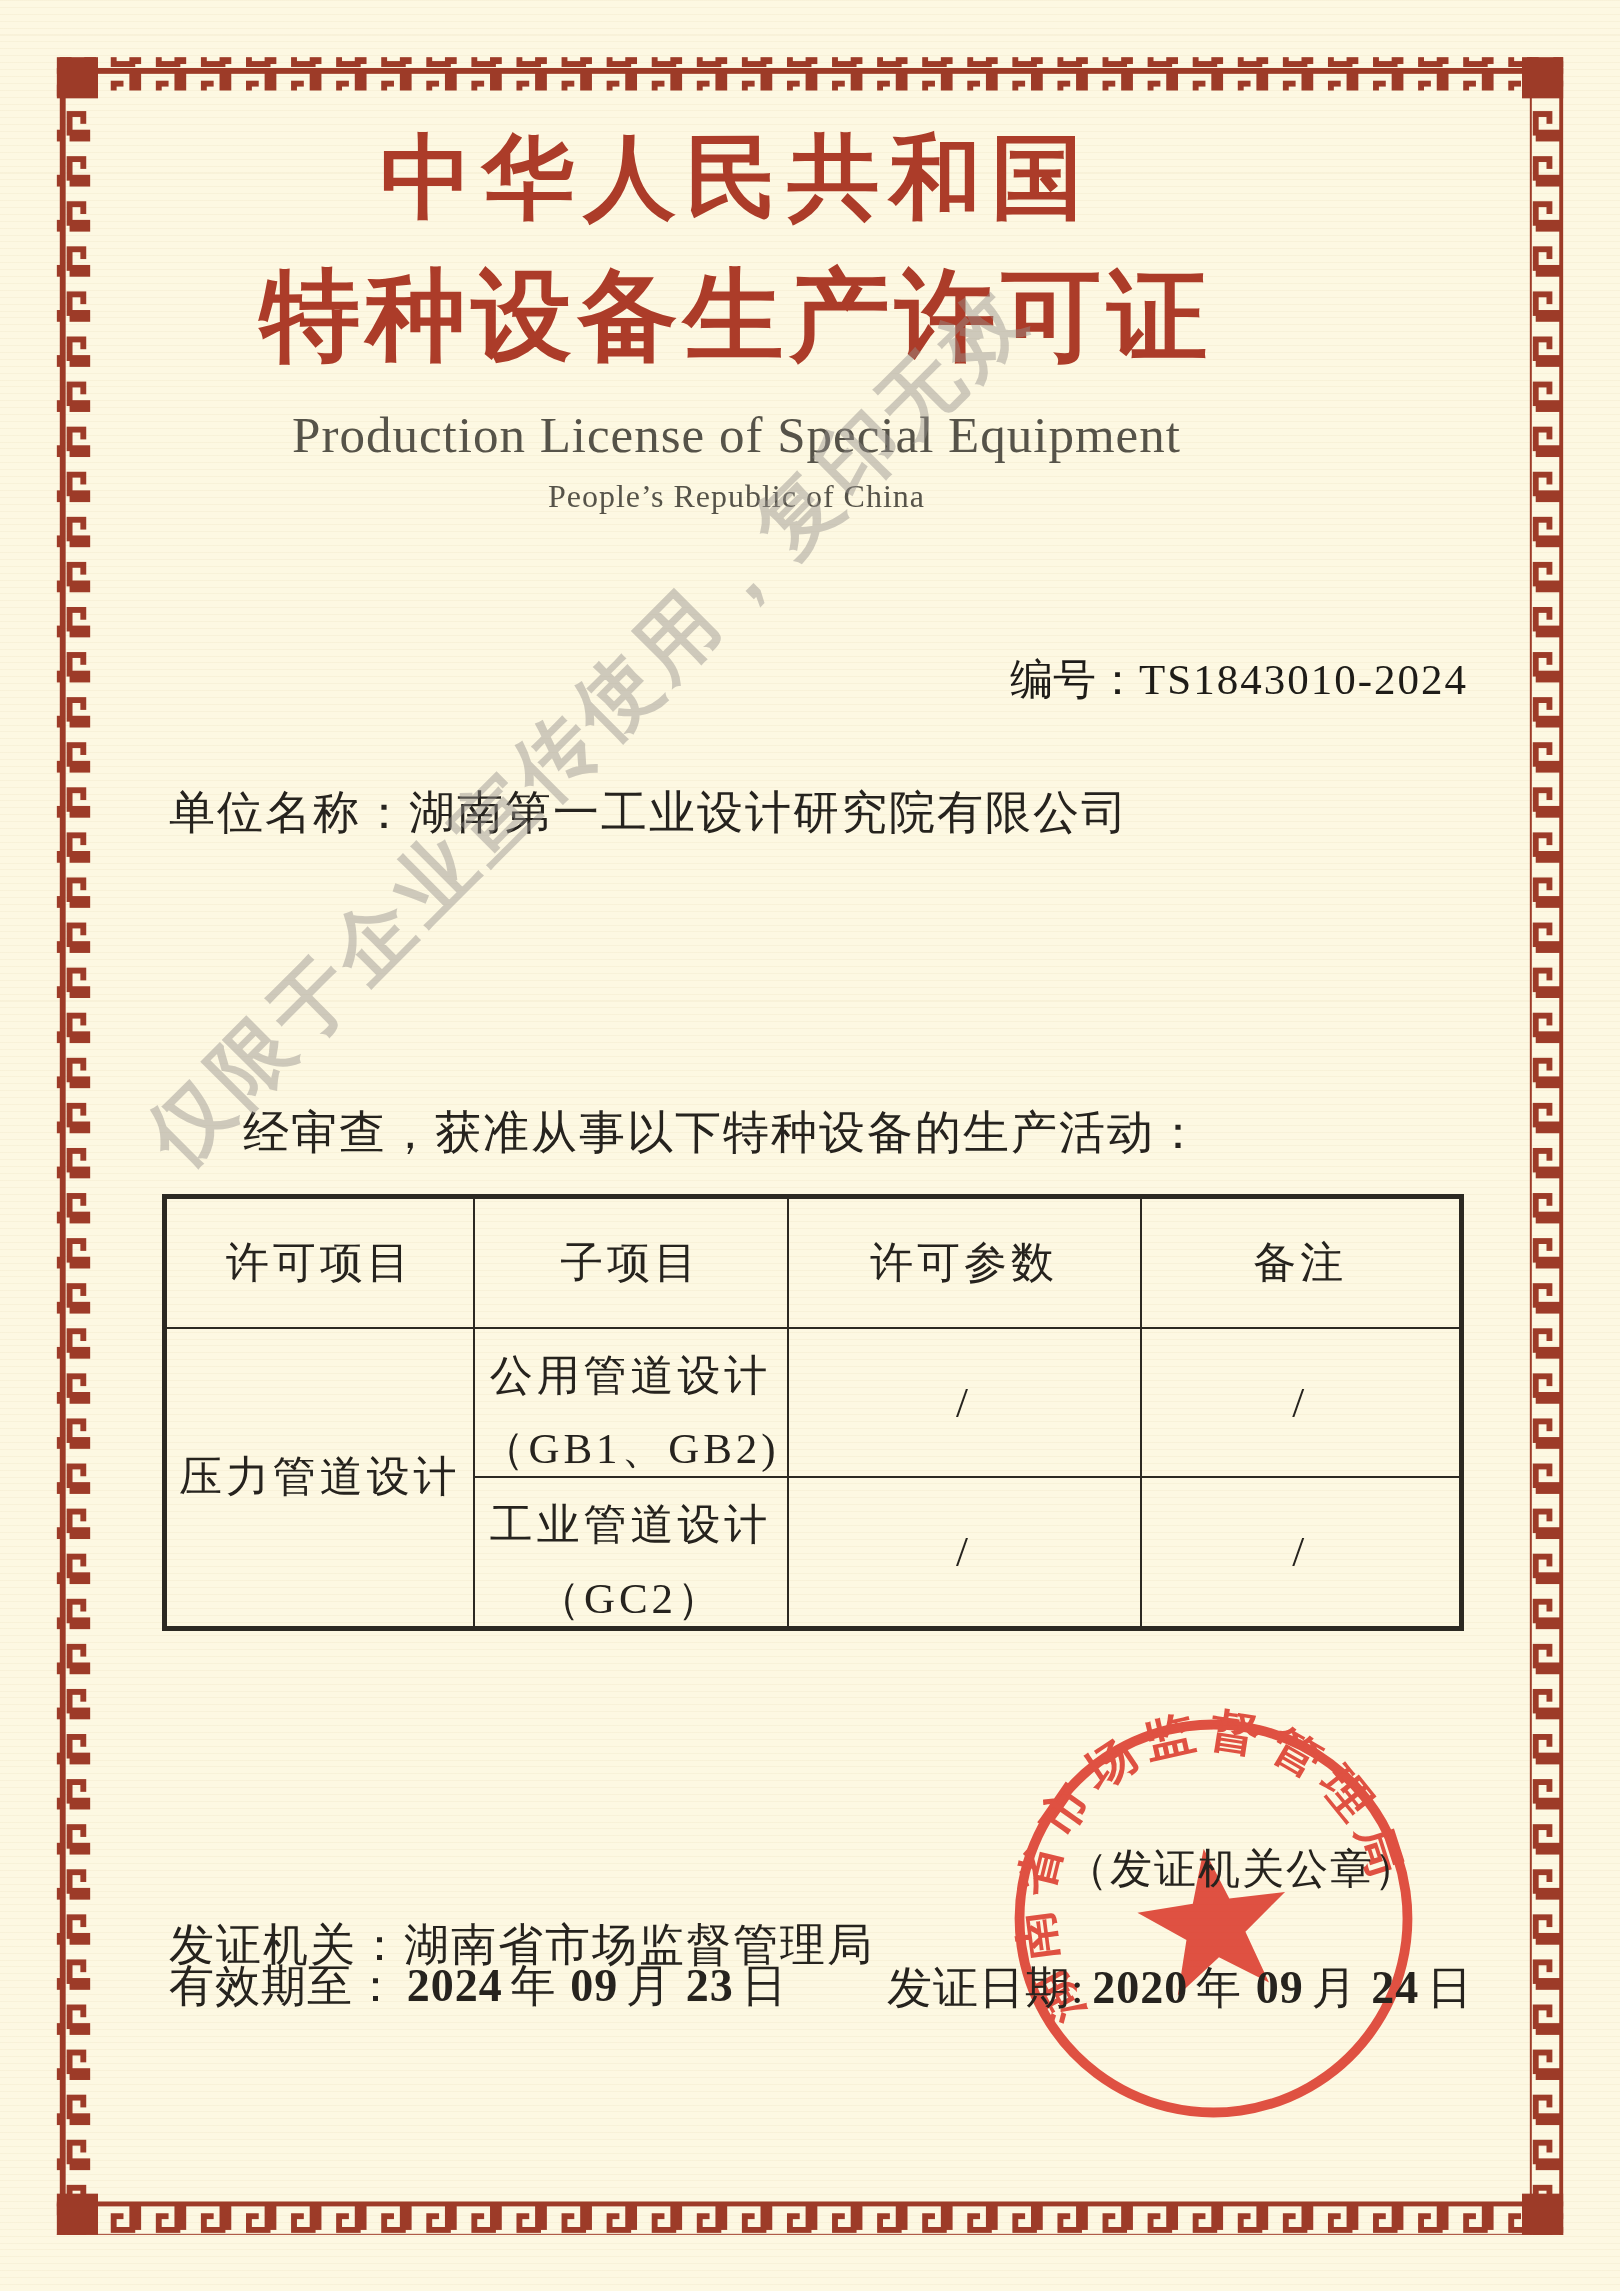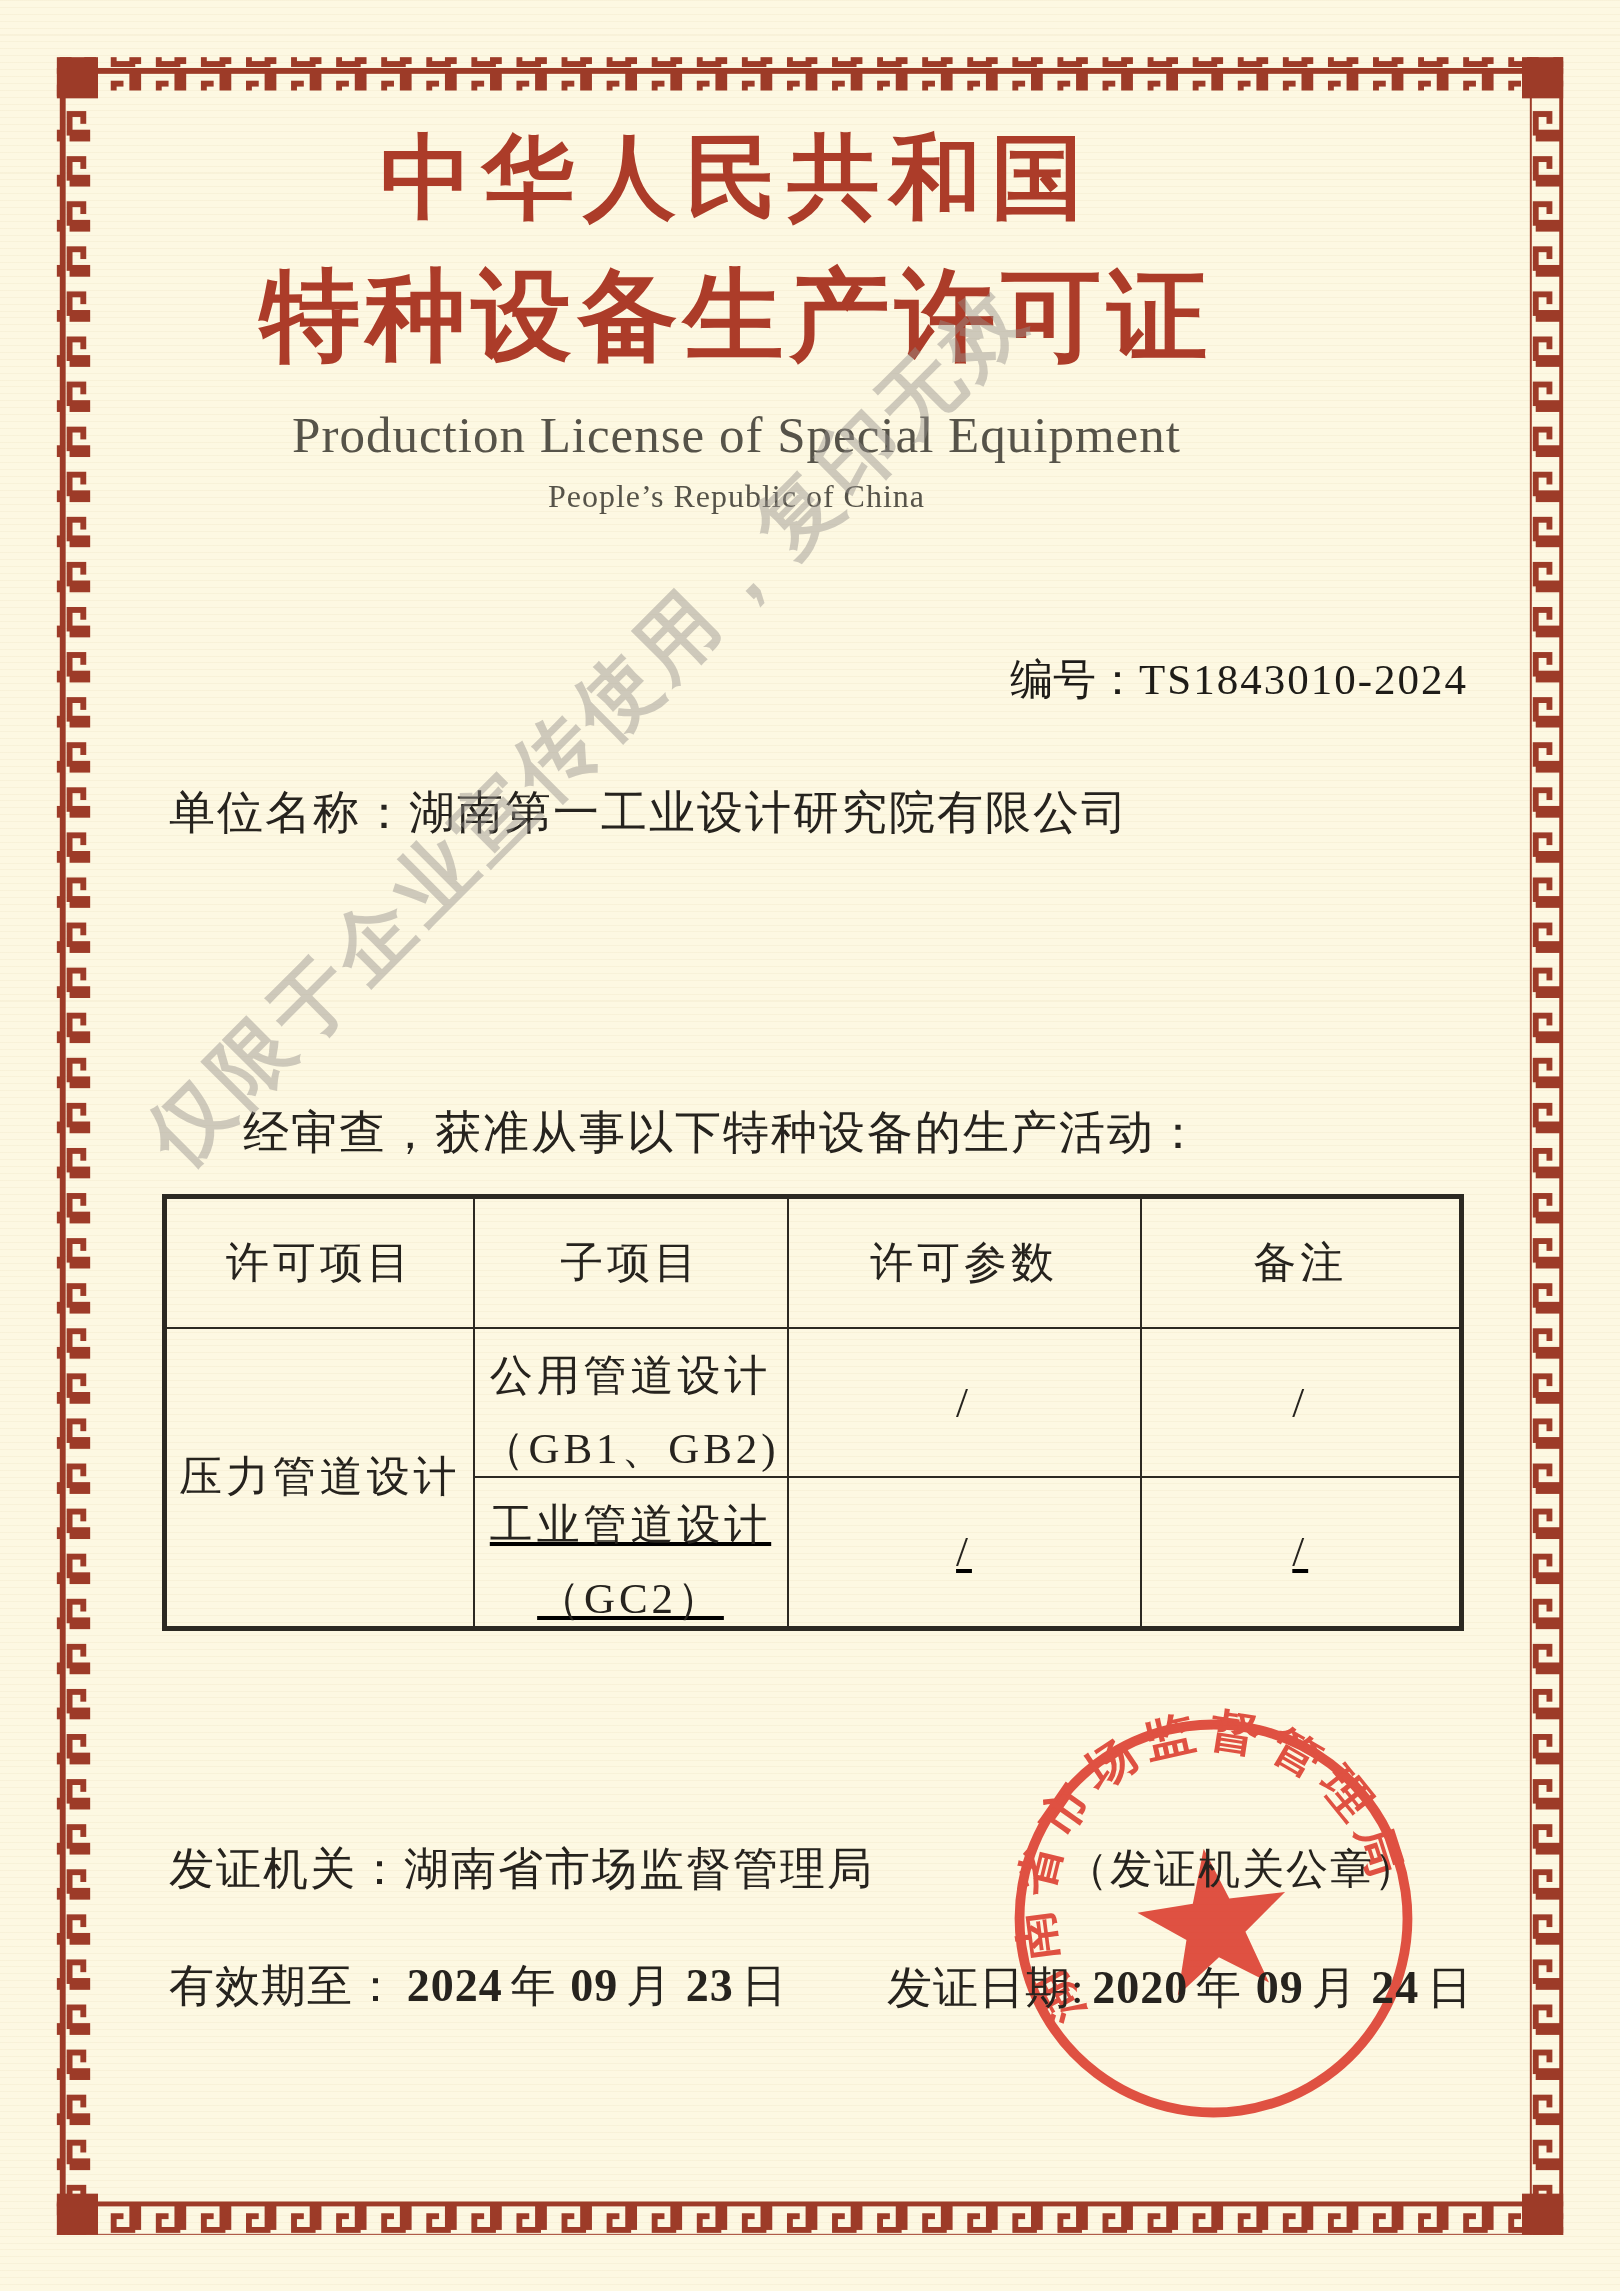--- a/index.html
+++ b/index.html
@@ -60,27 +60,27 @@
     border:2.9px solid #2c2922;
     text-align:center; vertical-align:middle;
     font-weight:normal;
     color:#26231e;
     font-size:43px;
     letter-spacing:3.9px;
   }
   table.license-table { border:5.9px solid #2c2922; }
   tr.hdr     { height:131px; }
   tr.body-r1 { height:112px; }
-  tr.body-r2 { height:123px;text-decoration:underline; }
+  tr.body-r2 { height:123px; }
   td.item-cell { font-size:45px; }
   .sub-line { display:block; line-height:1.25;margin-top:20px; }
   td.slash-cell { font-size:47px; letter-spacing:0; }
 
   
-  .authority { left:169px; top:1839px; font-size:45px; color:#26231e; letter-spacing:2px; }
+  .authority { left:169px; top:1915px; font-size:45px; color:#26231e; letter-spacing:2px; }
   .seal-caption { left:1066px; top:1841px; font-size:42px; color:#26231e; letter-spacing:2px; z-index:4; }
   .date-line { font-size:45px; color:#26231e; letter-spacing:1px; white-space:nowrap; z-index:4; }
   .valid-line { left:169px; top:1956px; }
   .issue-line { left:887px; top:1958px; }
   .date-line .num {
     font-family:Liberation Serif, serif;
     font-weight:700; font-size:46px; letter-spacing:1px;
     margin:0 7.8px;
   }
   .date-line .unit { margin-right:5.9px; }

